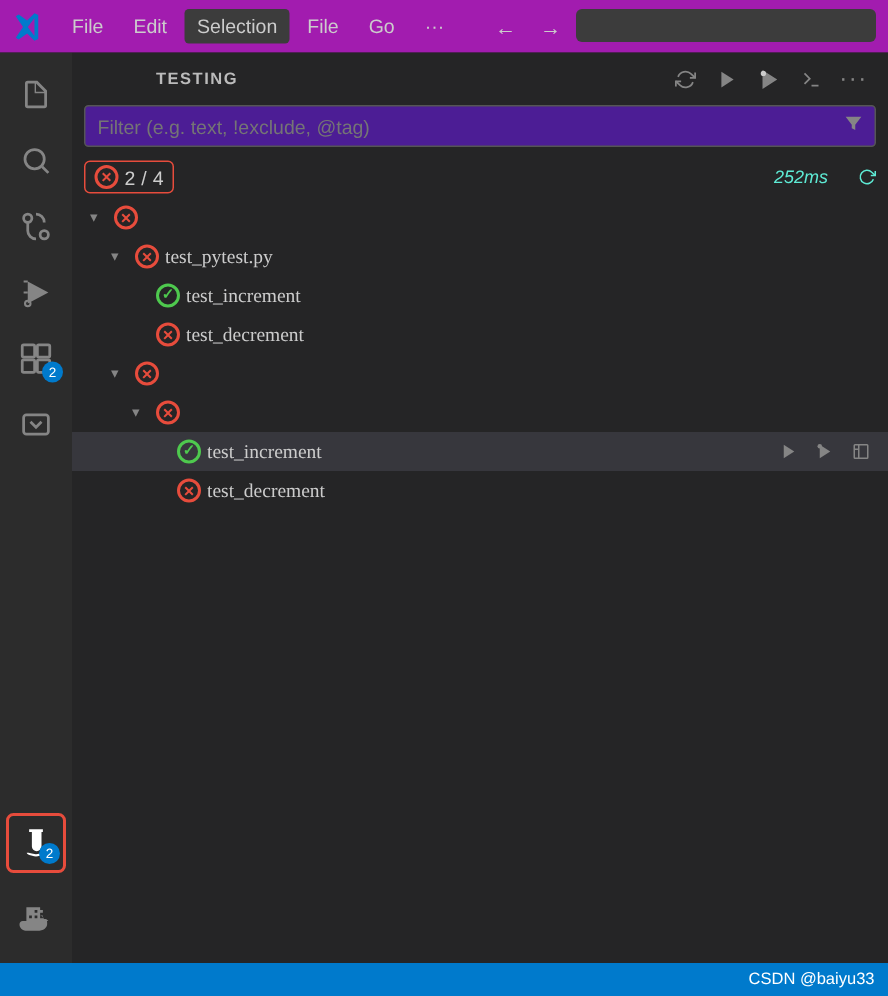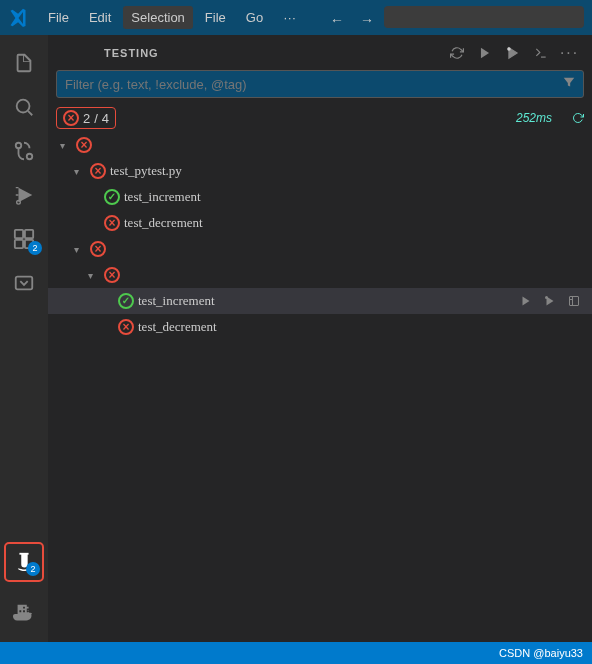--- a/index.html
+++ b/index.html
@@ -11,21 +11,21 @@
       font-size: 13px;
       color: #cccccc;
       overflow: hidden;
       display: flex;
       flex-direction: column;
     }
 
     
     .titlebar {
       height: 35px;
-      background: #0c4a6e;
+      background: #a21caf;
       display: flex;
       align-items: center;
       padding: 0 8px;
       gap: 12px;
       flex-shrink: 0;
     }
     .titlebar-logo {
       width: 20px;
       height: 20px;
       color: #007acc;
@@ -157,21 +157,21 @@
 
     
     .filter-bar {
       margin: 0 8px 6px 8px;
       position: relative;
       flex-shrink: 0;
     }
     .filter-input {
       width: 100%;
       height: 28px;
-      background: #0c4a6e;
+      background: #4c1d95;
       border: 1px solid #555;
       border-radius: 3px;
       color: #cccccc;
       font-size: 13px;
       padding: 0 30px 0 8px;
       outline: none;
     }
     .filter-icon {
       position: absolute;
       right: 8px;

